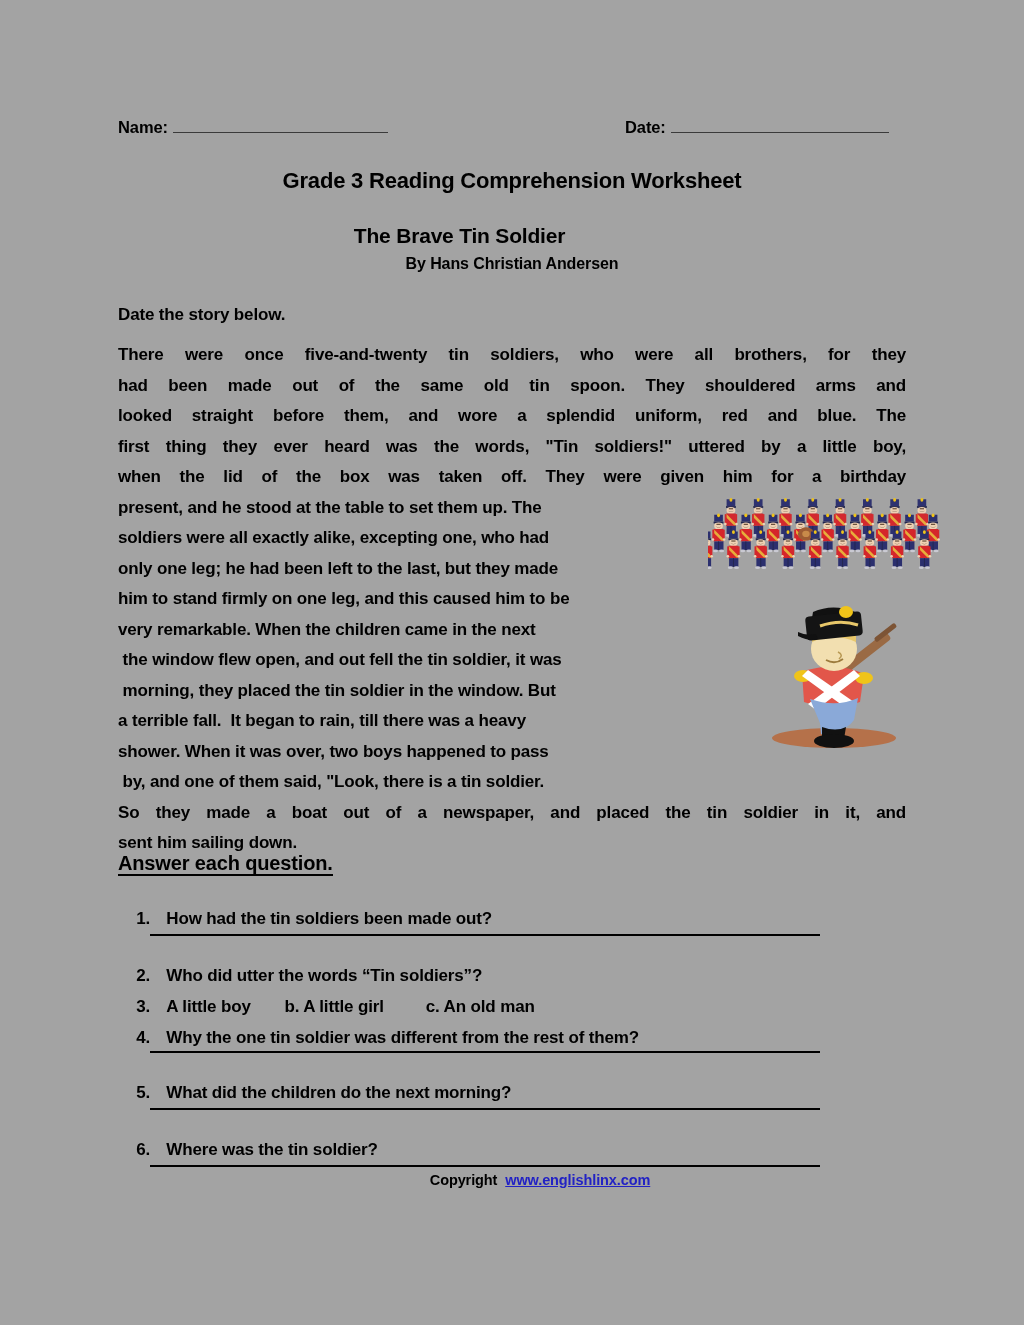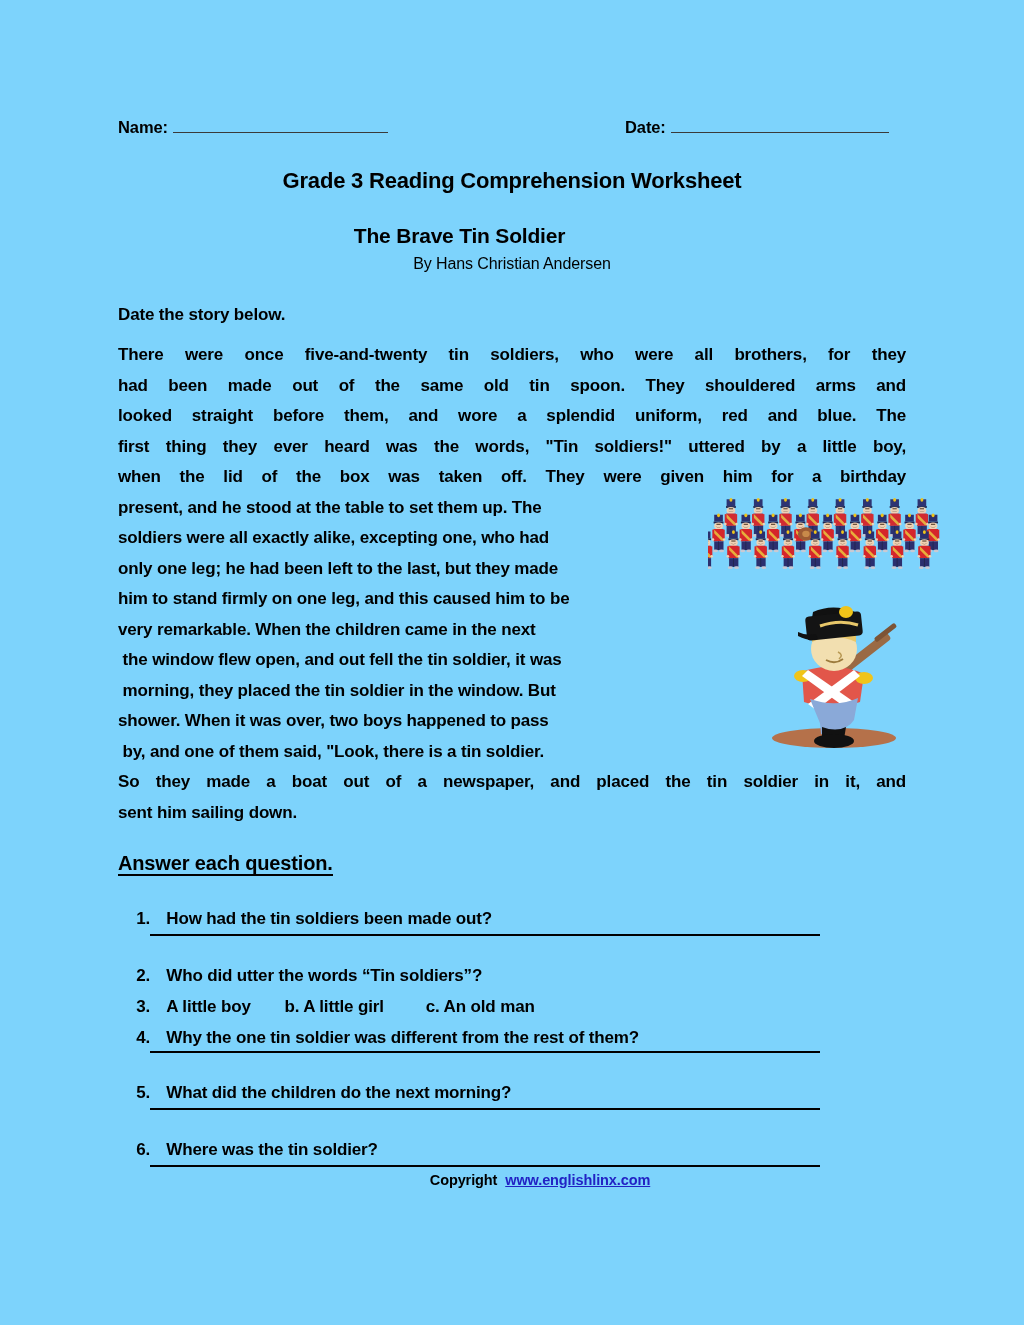--- a/index.html
+++ b/index.html
@@ -8,21 +8,21 @@
     background: #ffffff;
   }
   body {
     font-family: "Liberation Sans", sans-serif;
     color: #000000;
   }
   .page {
     position: relative;
     width: 1024px;
     height: 1325px;
-    background: #7dd3fc;
+    background: #a3a3a3;
     overflow: hidden;
   }
 
   
   .header-row {
     position: absolute;
     left: 118px;
     top: 118px;
     width: 788px;
     height: 26px;
@@ -70,21 +70,21 @@
     font-weight: bold;
     letter-spacing: -0.2px;
   }
   .title-author {
     position: absolute;
     left: 0;
     top: 255px;
     width: 1024px;
     text-align: center;
     font-size: 16px;
-    font-weight: normal;
+    font-weight: bold;
     letter-spacing: -0.1px;
   }
 
   
   .instruction {
     position: absolute;
     left: 118px;
     top: 305px;
     font-size: 17px;
     font-weight: bold;
@@ -207,20 +207,21 @@
     <span class="story-line justify">looked straight before them, and wore a splendid uniform, red and blue. The</span>
     <span class="story-line justify">first thing they ever heard was the words, "Tin soldiers!" uttered by a little boy,</span>
     <span class="story-line justify">when the lid of the box was taken off. They were given him for a birthday</span>
     <span class="story-line">present, and he stood at the table to set them up. The</span>
     <span class="story-line">soldiers were all exactly alike, excepting one, who had</span>
     <span class="story-line">only one leg; he had been left to the last, but they made</span>
     <span class="story-line">him to stand firmly on one leg, and this caused him to be</span>
     <span class="story-line">very remarkable. When the children came in the next</span>
     <span class="story-line"> the window flew open, and out fell the tin soldier, it was</span>
     <span class="story-line"> morning, they placed the tin soldier in the window. But</span>
+    <span class="story-line">a terrible fall.  It began to rain, till there was a heavy</span>
     <span class="story-line">shower. When it was over, two boys happened to pass</span>
     <span class="story-line"> by, and one of them said, "Look, there is a tin soldier.</span>
     <span class="story-line justify">So they made a boat out of a newspaper, and placed the tin soldier in it, and</span>
     <span class="story-line">sent him sailing down.</span>
   </div>
 
   <div class="art-array">
     <svg viewBox="0 0 240 104" width="240" height="104" xmlns="http://www.w3.org/2000/svg">
       <defs>
         <g id="sold">

